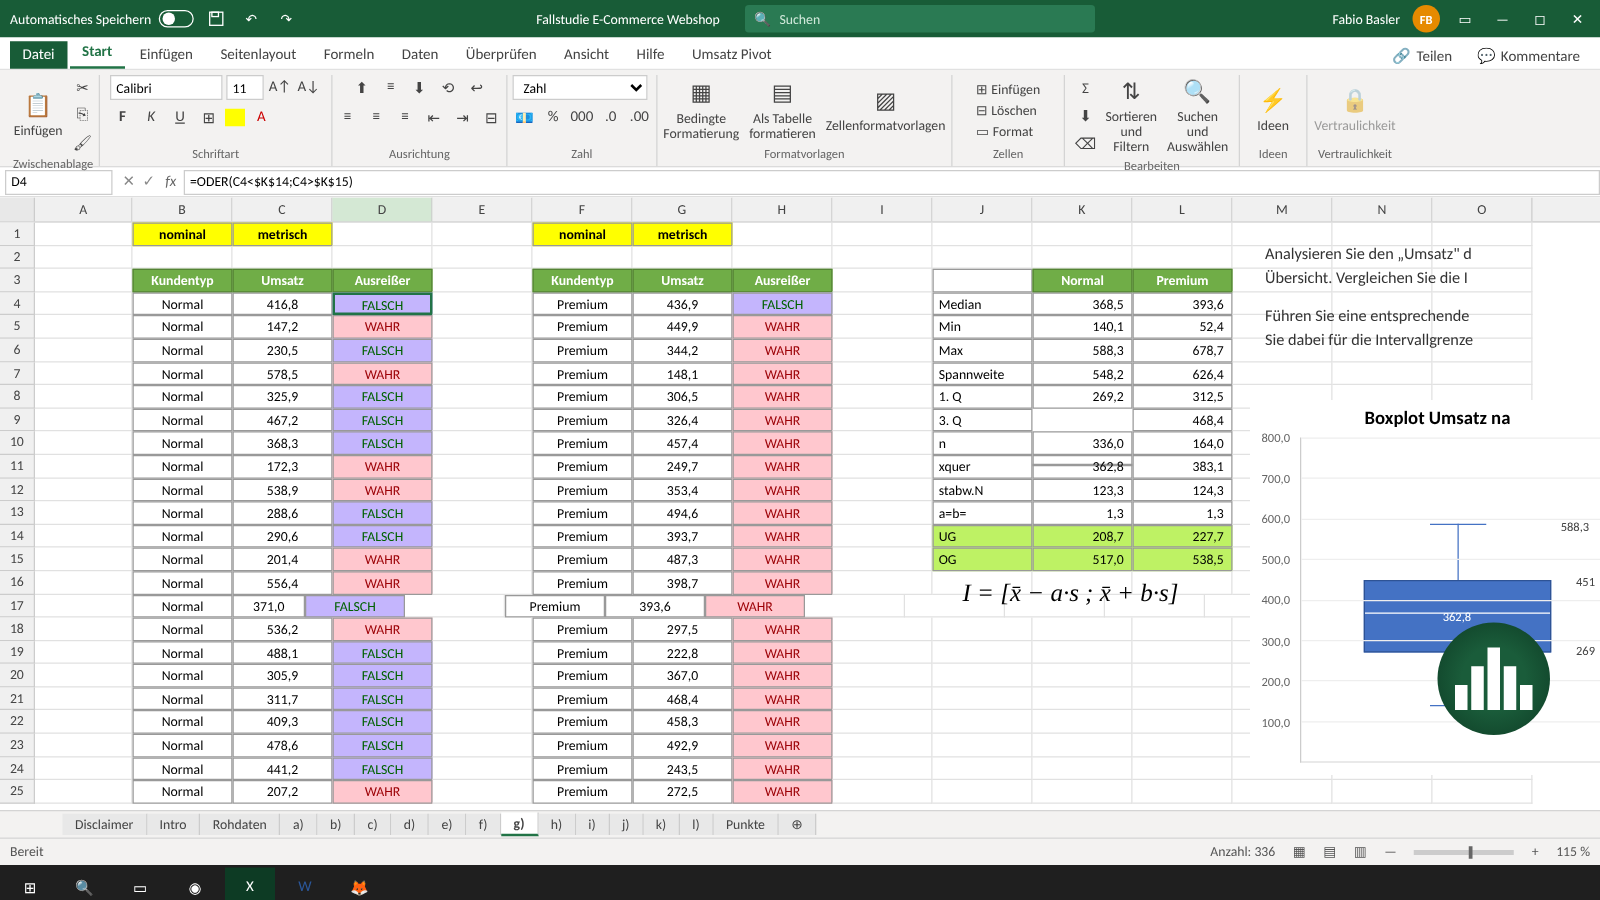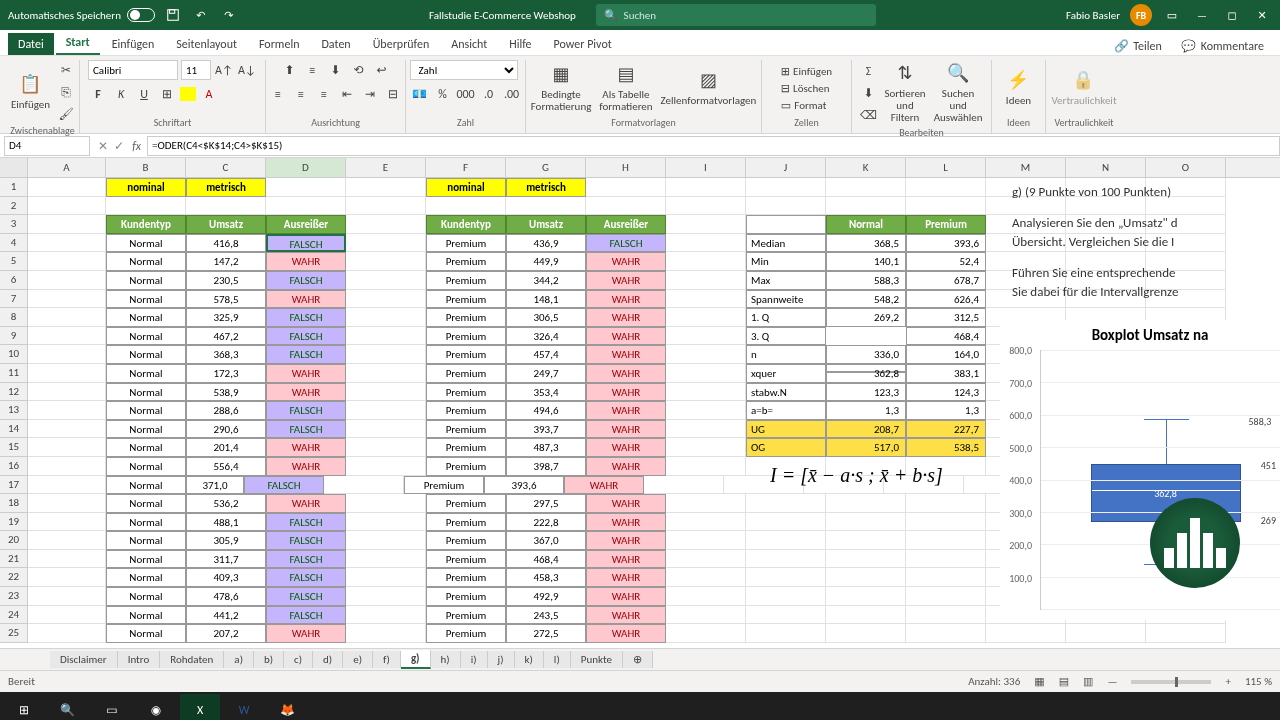--- a/index.html
+++ b/index.html
@@ -45,21 +45,21 @@
 .rh{width:28px;border-right:1px solid #ccc;border-bottom:1px solid #ccc;text-align:center;font-size:11px;color:#444;line-height:18px;background:#f0f0f0}
 .cell{border-right:1px solid #e1e1e1;border-bottom:1px solid #e1e1e1;font-size:11px;padding:0 4px;line-height:18px;overflow:hidden;white-space:nowrap}
 .cell.ctr{text-align:center}
 .hdr-yellow{background:#ffff00;font-weight:bold;text-align:center;border:1px solid #999}
 .hdr-green{background:#70ad47;color:#fff;font-weight:bold;text-align:center;border:1px solid #548235}
 .tb{border:1px solid #999}
 .falsch{background:#c4b5fd;color:#006100}
 .wahr{background:#ffc7ce;color:#9c0006}
 .stat-lbl{border:1px solid #999;padding-left:4px}
 .stat-val{border:1px solid #999;text-align:right;padding-right:6px}
-.stat-yellow{background:#fde047}
+.stat-yellow{background:#bef264}
 .selcell{border:2px solid #217346!important}
 .task-text{font-size:13px;color:#333;padding:2px 6px}
 .chart-area{position:absolute;right:-20px;top:162px;width:300px;height:300px;background:#fff}
 .chart-title{font-size:15px;font-weight:600;text-align:center;padding:6px}
 .yaxis{position:absolute;left:0;top:30px;bottom:10px;width:36px}
 .ytick{position:absolute;right:4px;font-size:10px;color:#666;transform:translateY(-50%)}
 .plot{position:absolute;left:40px;right:0;top:30px;bottom:10px;border-left:1px solid #ccc;border-bottom:1px solid #ccc}
 .gl{position:absolute;left:0;right:0;border-top:1px solid #eee}
 .boxwhisker{position:absolute;width:150px;left:50px}
 .whisker{position:absolute;left:50%;width:1px;background:#4472c4}
@@ -117,21 +117,21 @@
 <div class="ribbon-tabs">
   <div class="rtab" style="background:#185c37;color:#fff">Datei</div>
   <div class="rtab active">Start</div>
   <div class="rtab">Einfügen</div>
   <div class="rtab">Seitenlayout</div>
   <div class="rtab">Formeln</div>
   <div class="rtab">Daten</div>
   <div class="rtab">Überprüfen</div>
   <div class="rtab">Ansicht</div>
   <div class="rtab">Hilfe</div>
-  <div class="rtab">Power Pivot</div>
+  <div class="rtab">Umsatz Pivot</div>
   <div class="rtab-right">
     <div class="rbtn">🔗 <span>Teilen</span></div>
     <div class="rbtn">💬 <span>Kommentare</span></div>
   </div>
 </div>
 
 <div class="ribbon">
   <div class="rgroup" style="width:74px">
     <div class="rg-content">
       <div class="big-btn">
@@ -741,21 +741,20 @@
         <div class="cell " style="width: 80px;"></div>
         <div class="cell " style="width: 80px;"></div>
         <div class="cell " style="width: 80px;"></div>
         <div class="cell " style="width: 80px;"></div>
         <div class="cell " style="width: 80px;"></div>
         <div class="cell " style="width: 80px;"></div>
       </div>
     </div>
 
   <div style="position:absolute;left:1006px;top:24px;width:270px">
-    <div class="task-text" style="font-weight:400">g) (9 Punkte von 100 Punkten)</div>
     <div class="task-text" style="margin-top:12px">Analysieren Sie den „Umsatz" d</div>
     <div class="task-text">Übersicht. Vergleichen Sie die I</div>
     <div class="task-text" style="margin-top:12px">Führen Sie eine entsprechende</div>
     <div class="task-text">Sie dabei für die Intervallgrenze</div>
   </div>
 
   <div class="formula-img" style="left:770px;top:306px">I = [x̄ − a·s ; x̄ + b·s]</div>
 
   <div class="chart-area">
     <div class="chart-title">Boxplot Umsatz na</div>

